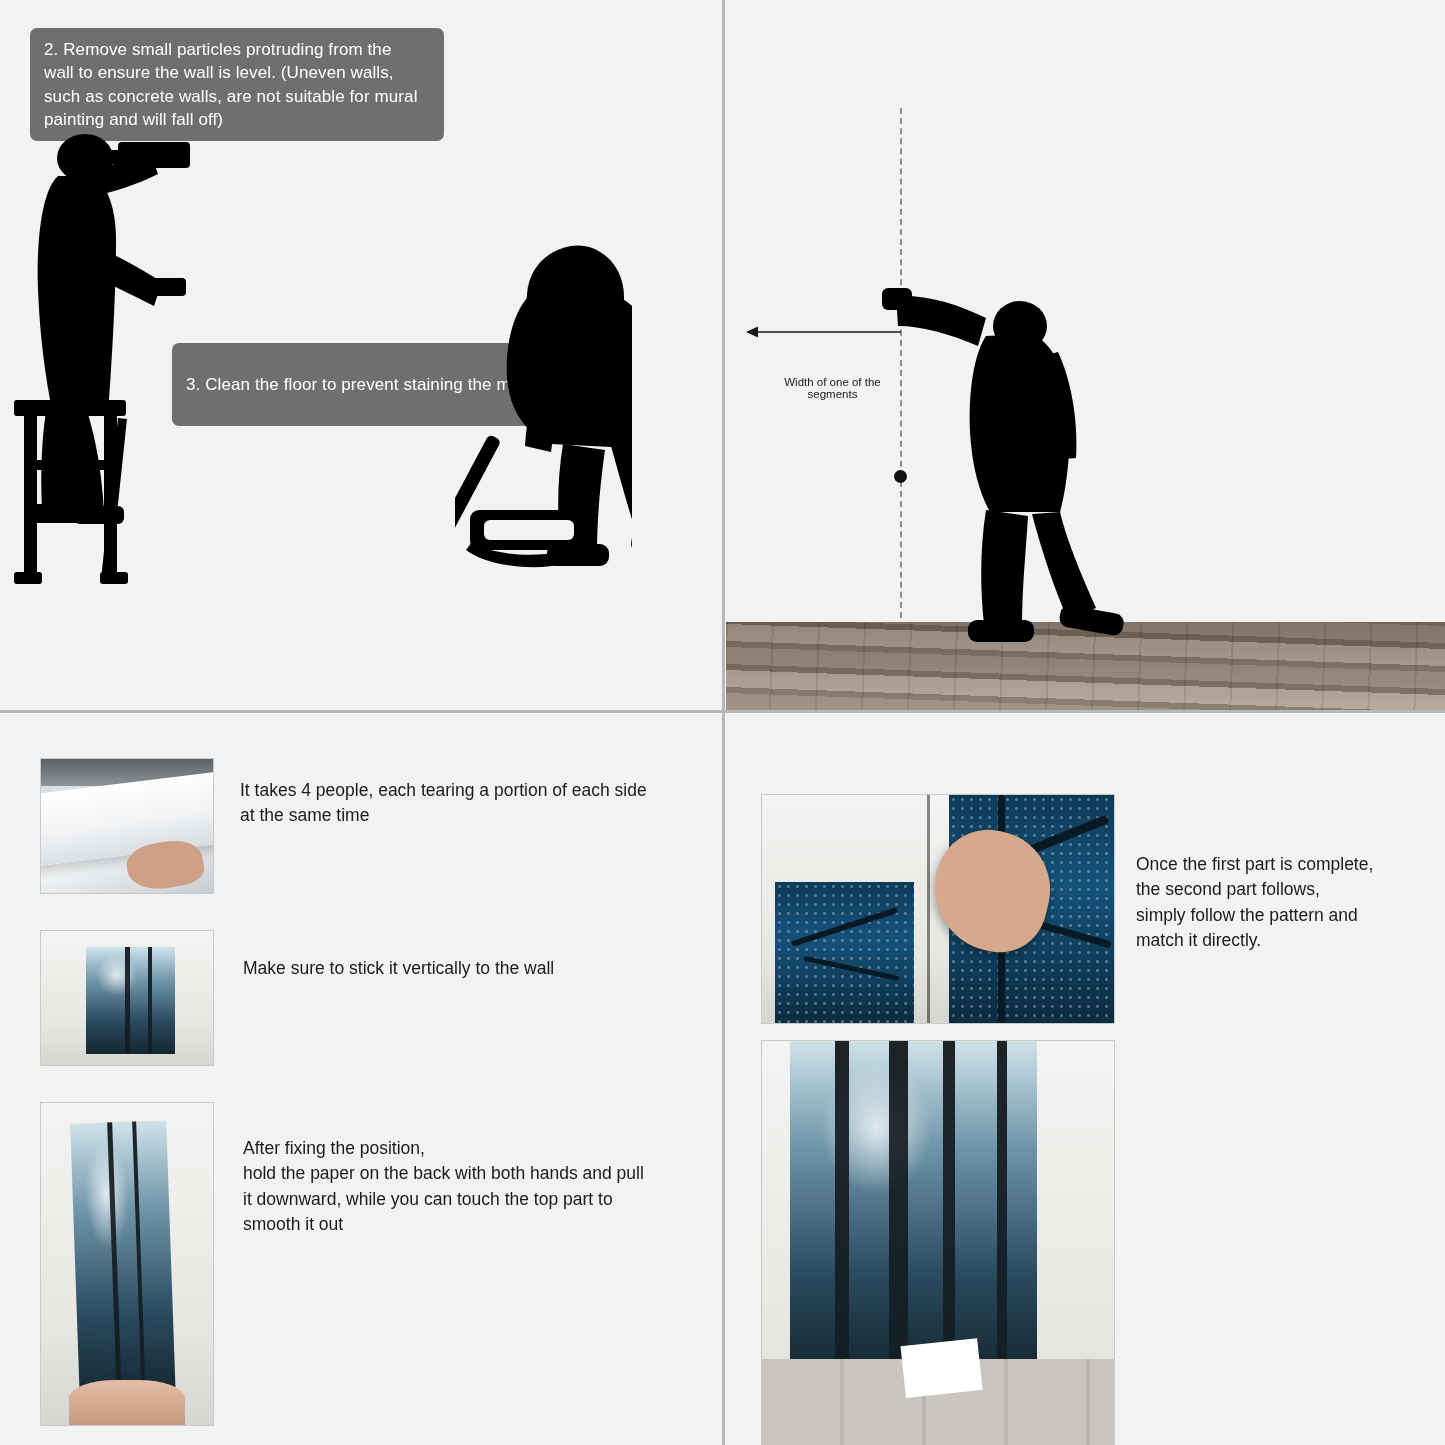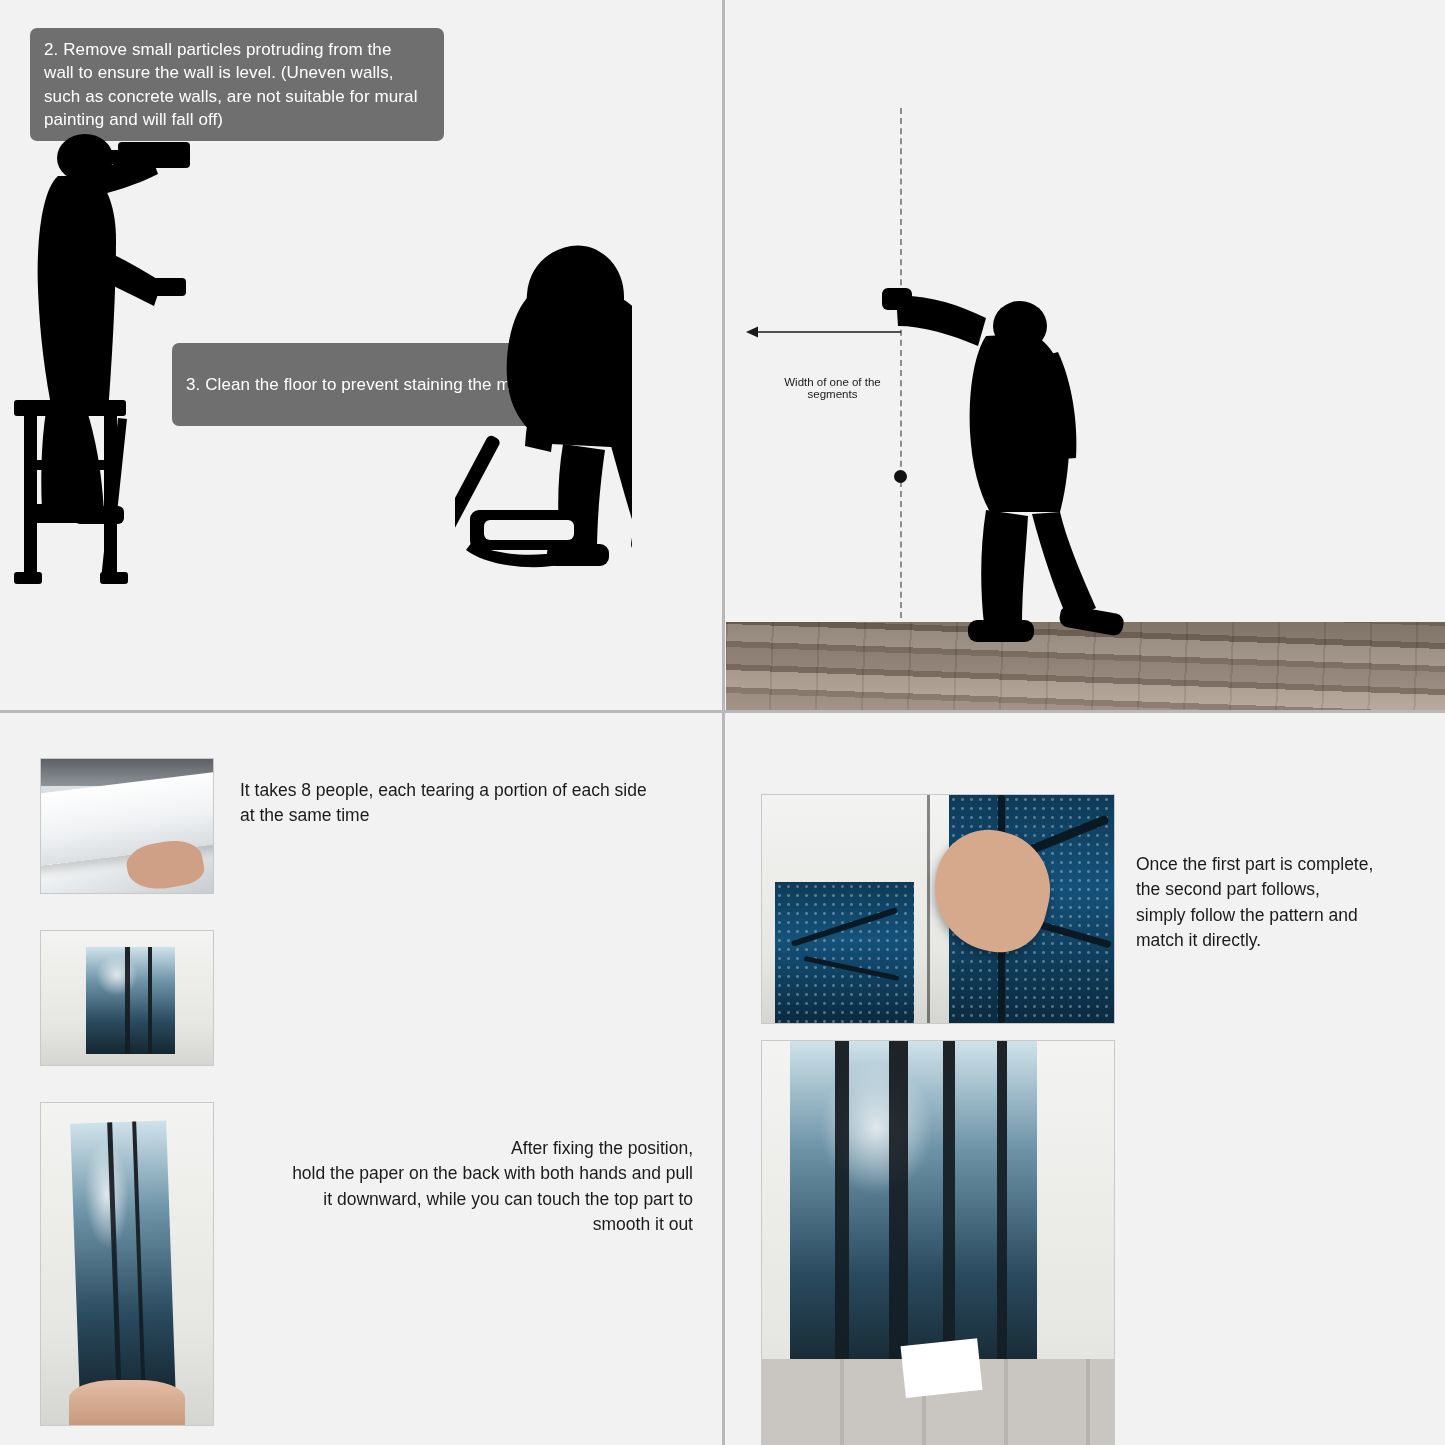--- a/index.html
+++ b/index.html
@@ -140,21 +140,21 @@
     color: #1b1b1b;
     white-space: pre-line;
   }
 
   
   #bl-photo-1 { left: 40px; top: 44px;  width: 172px; height: 134px; }
   #bl-photo-2 { left: 40px; top: 216px; width: 172px; height: 134px; }
   #bl-photo-3 { left: 40px; top: 388px; width: 172px; height: 322px; }
   #bl-cap-1 { left: 240px; top: 64px;  width: 440px; }
   #bl-cap-2 { left: 243px; top: 242px; width: 440px; }
-  #bl-cap-3 { left: 243px; top: 422px; width: 450px; text-align: right; }
+  #bl-cap-3 { left: 243px; top: 422px; width: 450px; }
 
   
   #br-photo-1 { left: 35px; top: 38px;  width: 352px; height: 228px; }
   #br-photo-2 { left: 35px; top: 284px; width: 352px; height: 430px; }
   #br-cap-1 { left: 410px; top: 96px;  width: 280px; }
   #br-cap-2 { left: 374px; top: 448px; width: 300px; }
 
   
   .ph-peel {
     position: absolute; inset: 0;
@@ -350,33 +350,34 @@
 
   <div class="quad" id="quad-bl">
 
     <div class="photo" id="bl-photo-1">
       <div class="ph-peel">
         <div class="dark"></div>
         <div class="sheet"></div>
         <div class="hand"></div>
       </div>
     </div>
-    <div class="caption" id="bl-cap-1">It takes 8 people, each tearing a portion of each side
+    <div class="caption" id="bl-cap-1">It takes 4 people, each tearing a portion of each side
  at the same time</div>
 
     <div class="photo" id="bl-photo-2">
       <div class="ph-wallwhite"></div>
       <div style="position:absolute; left:26%; top:12%; width:52%; height:80%;">
         <div class="ph-forest">
           <div class="glow"></div>
           <div class="trunk" style="left:44%;"></div>
           <div class="trunk" style="left:70%; width:4%;"></div>
         </div>
       </div>
     </div>
+    <div class="caption" id="bl-cap-2">Make sure to stick it vertically to the wall</div>
 
     <div class="photo" id="bl-photo-3">
       <div class="ph-wallwhite"></div>
       <div style="position:absolute; left:20%; top:6%; width:56%; height:86%; transform:rotate(-2deg);">
         <div class="ph-forest">
           <div class="glow"></div>
           <div class="trunk" style="left:38%;"></div>
           <div class="trunk" style="left:64%; width:5%;"></div>
         </div>
       </div>

